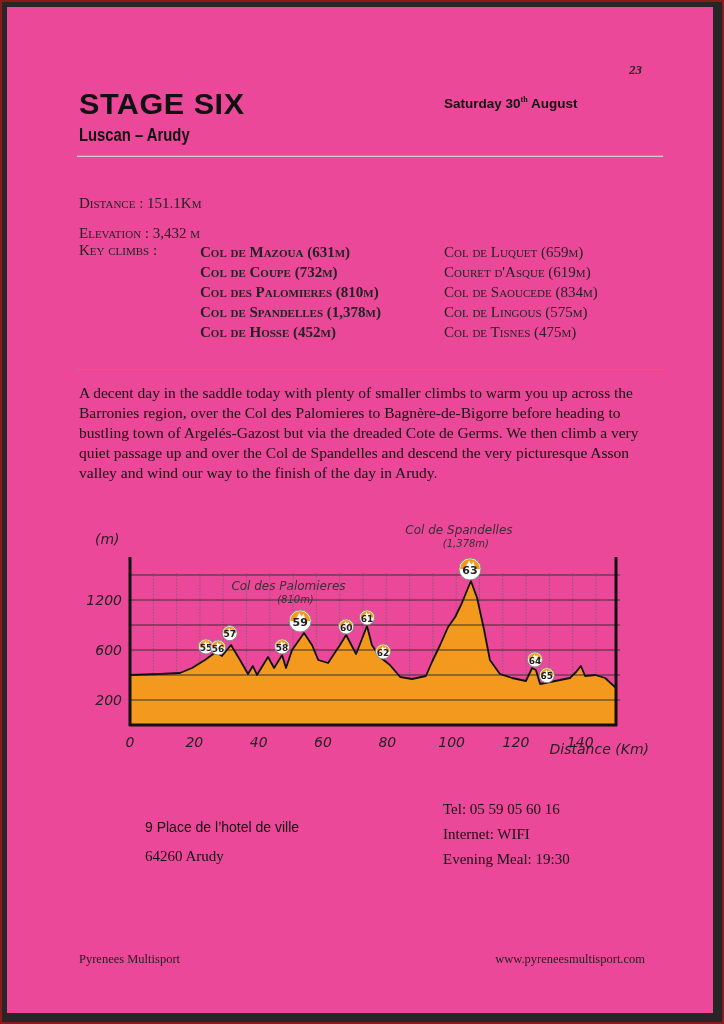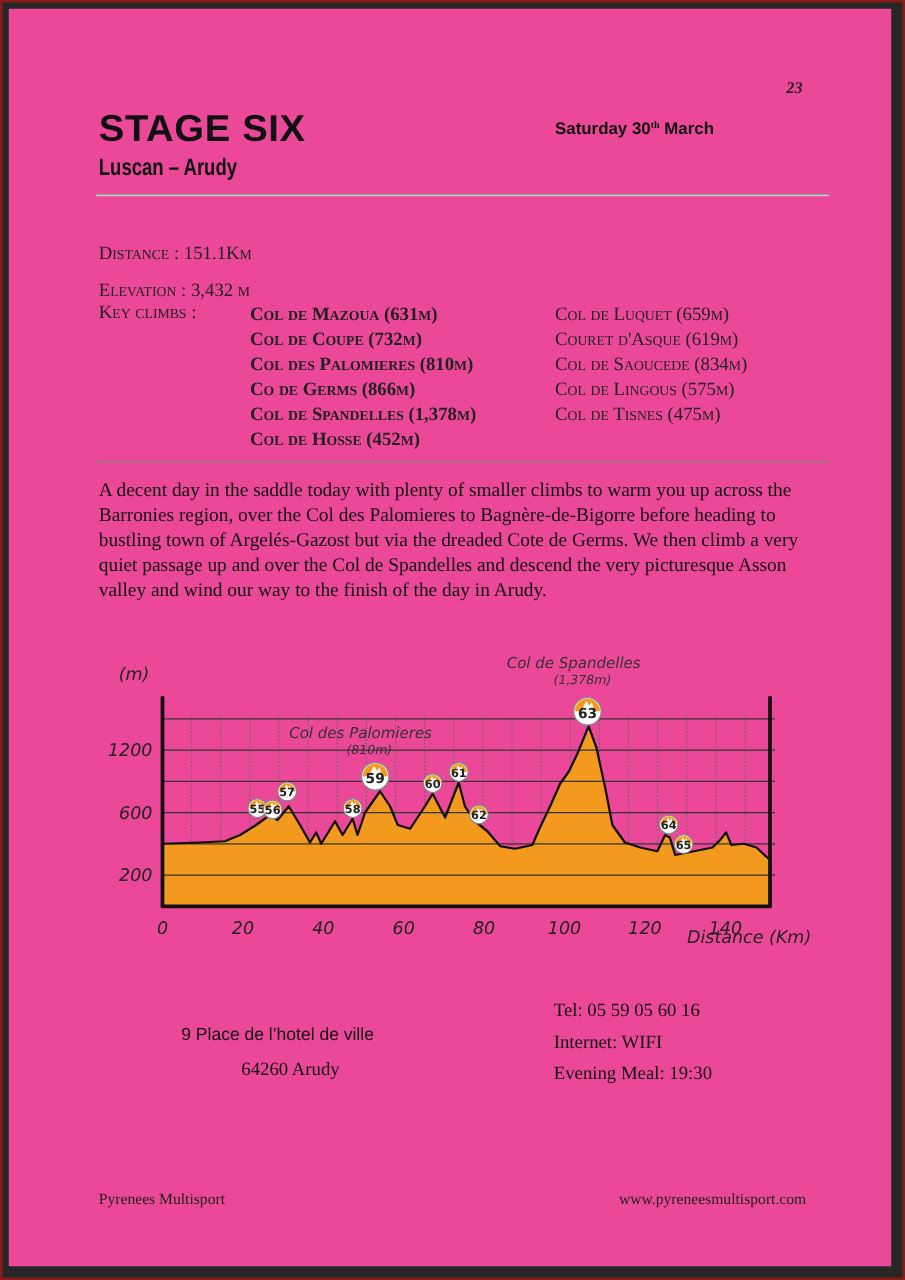--- a/index.html
+++ b/index.html
@@ -17,49 +17,48 @@
   .climbs{position:absolute;left:72px;top:235px;font:15px "Liberation Serif",serif;color:#222;font-variant:small-caps;}
   .climbs-label{position:absolute;left:0;top:0;width:110px;}
   .col{position:absolute;top:0;line-height:20px;}
   .col1{left:121px;width:230px;font-weight:bold;}
   .col2{left:365px;width:230px;}
   .rule2{position:absolute;left:70px;top:362px;width:586px;height:1px;background:#888;}
   .desc{position:absolute;left:72px;top:376px;width:580px;font:15.5px "Liberation Serif",serif;line-height:20px;color:#111;}
   .chart{position:absolute;left:0;top:510px;width:706px;height:260px;}
   .hotel{position:absolute;left:138px;top:762px;font:bold 18px "Liberation Serif",serif;color:#111;line-height:24px;}
   .hotel-addr{position:absolute;left:138px;top:812px;font:14px "Liberation Sans",sans-serif;color:#111;}
-  .hotel-pc{position:absolute;left:138px;top:841px;font:15px "Liberation Serif",serif;color:#111;margin-left:48px;}
+  .hotel-pc{position:absolute;left:138px;top:841px;font:15px "Liberation Serif",serif;color:#111;}
   .info{position:absolute;left:436px;top:790px;font:15px "Liberation Serif",serif;color:#111;line-height:25px;}
   .footer-l{position:absolute;left:72px;top:945px;font:12.5px "Liberation Serif",serif;color:#222;}
   .footer-r{position:absolute;right:68px;top:945px;font:12.5px "Liberation Serif",serif;color:#222;}
   svg text{font-family:"DejaVu Sans",sans-serif;}
 </style>
 </head>
 <body>
 
 <div class="frame"></div>
 <div class="page">
   <div class="pageno">23</div>
   <div class="title">STAGE SIX</div>
   <div class="subtitle">Luscan – Arudy</div>
-  <div class="date"><span>Saturday 30</span><sup>th</sup><span> March</span></div>
+  <div class="date"><span>Saturday 30</span><sup>th</sup><span> August</span></div>
   <div class="rule1"></div>
 
   <div class="stats">
     <div class="stat">Distance : 151.1Km</div>
     <div class="stat">Elevation : 3,432 m</div>
   </div>
 
   <div class="climbs">
     <div class="climbs-label">Key climbs :</div>
     <div class="col col1">
       <div>Col de Mazoua (631m)</div>
       <div>Col de Coupe (732m)</div>
       <div>Col des Palomieres (810m)</div>
-      <div>Co de Germs (866m)</div>
       <div>Col de Spandelles (1,378m)</div>
       <div>Col de Hosse (452m)</div>
     </div>
     <div class="col col2">
       <div>Col de Luquet (659m)</div>
       <div>Couret d'Asque (619m)</div>
       <div>Col de Saoucede (834m)</div>
       <div>Col de Lingous (575m)</div>
       <div>Col de Tisnes (475m)</div>
     </div>

